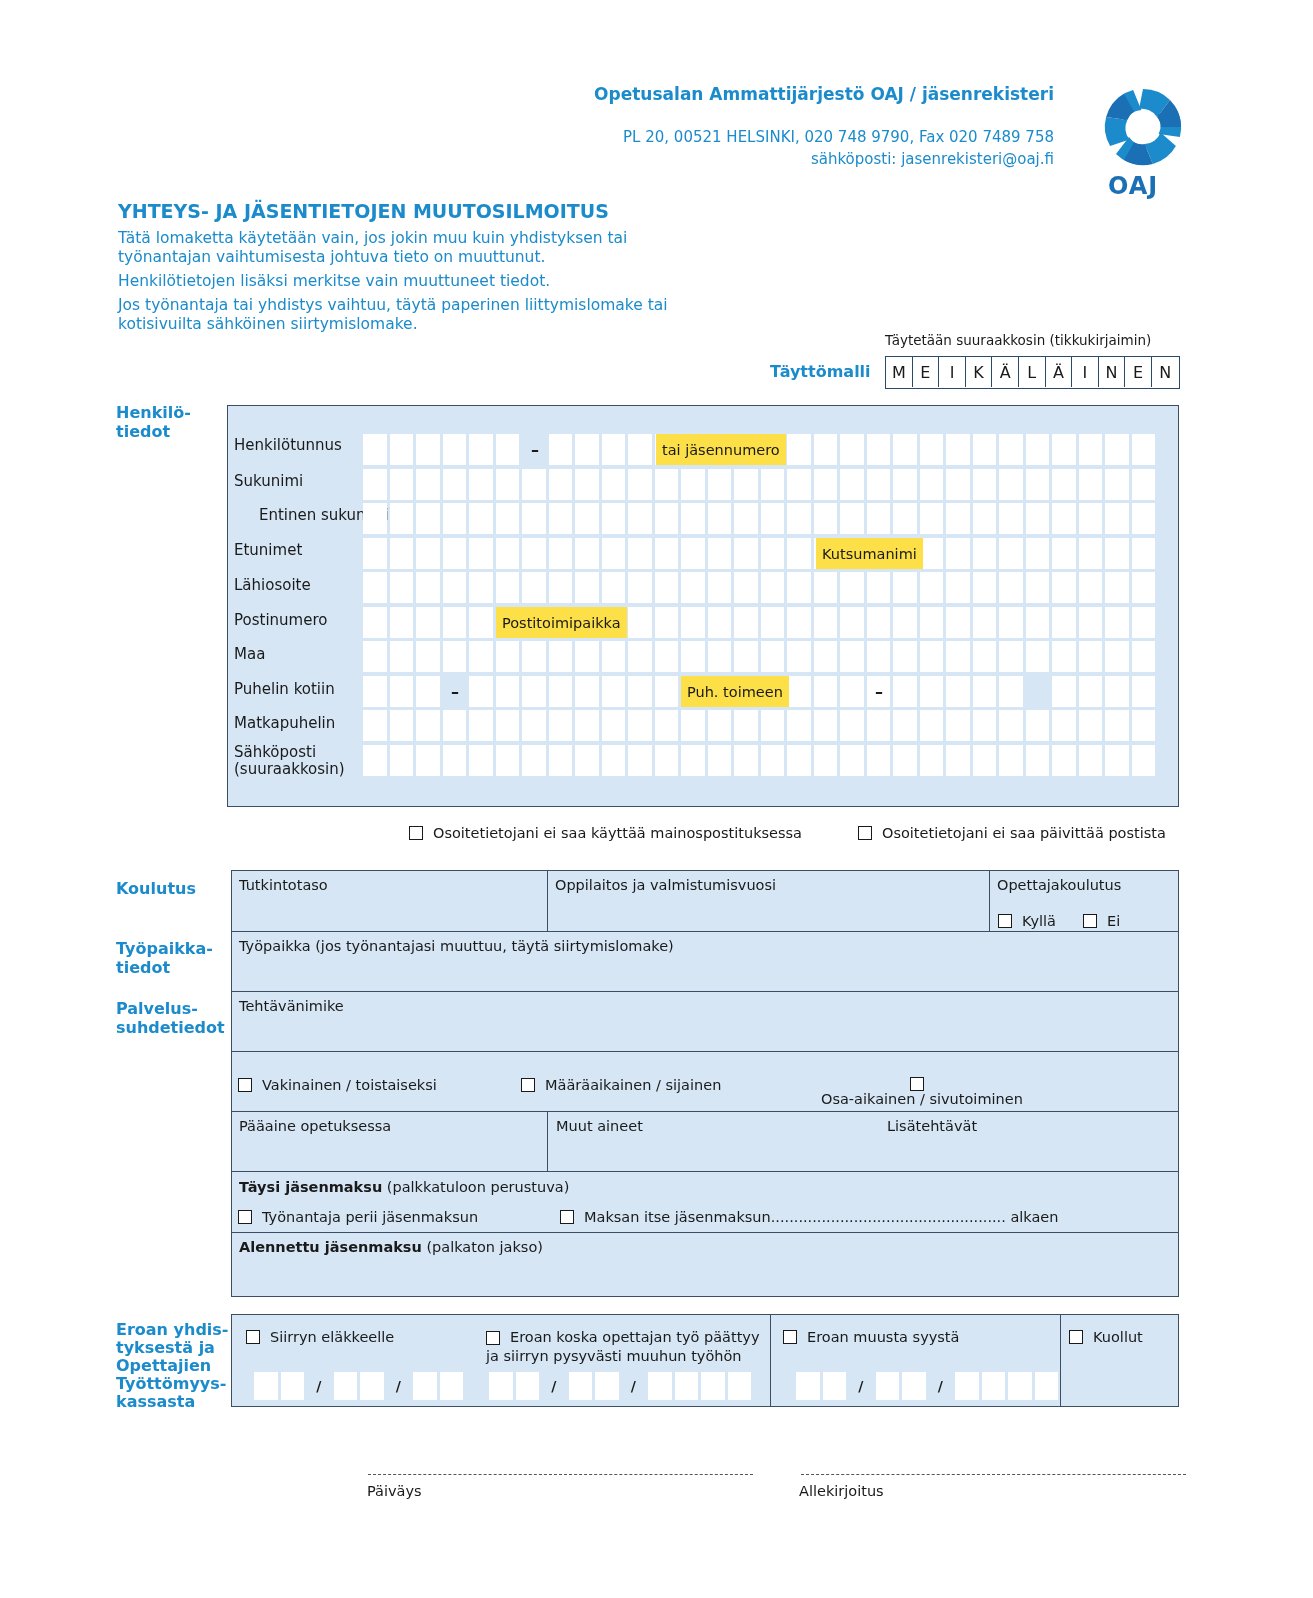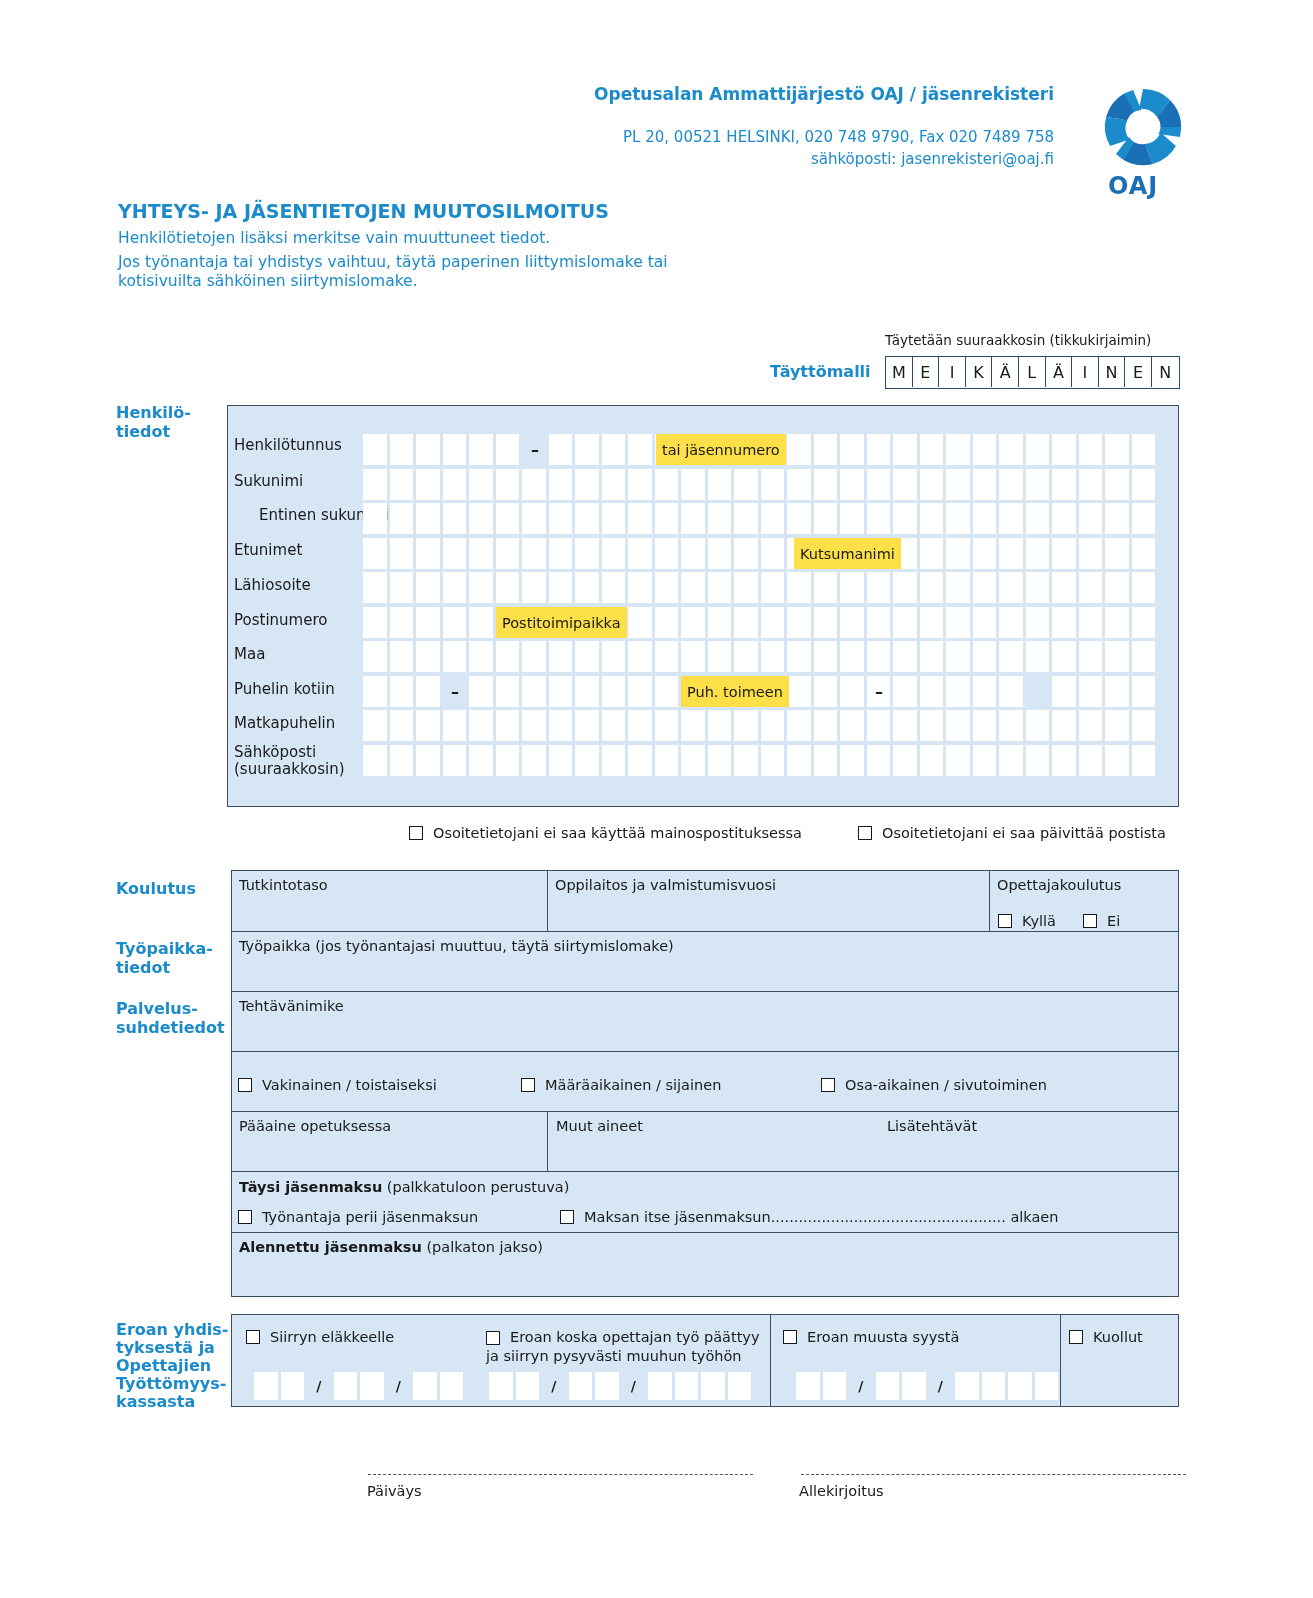--- a/index.html
+++ b/index.html
@@ -62,20 +62,21 @@
         <path d="M27,-27 A38,38 0 0 1 38,0 L18,0 A18,18 0 0 0 14,-10 Z" transform="rotate(120)"></path>
         <path d="M27,-27 A38,38 0 0 1 38,0 L18,0 A18,18 0 0 0 14,-10 Z" transform="rotate(240)"></path>
       </g>
     </g>
   </svg>
 </div>
 <div class="abs logo-text">OAJ</div>
 
 <div class="abs title">YHTEYS- JA JÄSENTIETOJEN MUUTOSILMOITUS</div>
 <div class="abs intro">
+  <p>Tätä lomaketta käytetään vain, jos jokin muu kuin yhdistyksen tai työnantajan vaihtumisesta johtuva tieto on muuttunut.</p>
   <p>Henkilötietojen lisäksi merkitse vain muuttuneet tiedot.</p>
   <p>Jos työnantaja tai yhdistys vaihtuu, täytä paperinen liittymislomake tai kotisivuilta sähköinen siirtymislomake.</p>
 </div>
 
 <div class="abs fill-hint">Täytetään suuraakkosin (tikkukirjaimin)</div>
 <div class="abs fill-label">Täyttömalli</div>
 <div class="abs sample">
   <span>M</span>
   <span>E</span>
   <span>I</span>
@@ -432,21 +433,21 @@
       <div class="cell"></div>
       <div class="cell"></div>
       <div class="cell"></div>
       <div class="cell"></div>
       <div class="cell"></div>
       <div class="cell"></div>
       <div class="cell"></div>
     </div>
 
   <div class="inline-lbl" style="left:428px; top:28px;">tai jäsennumero</div>
-  <div class="inline-lbl" style="left:566px; top:132px;">Kutsumanimi</div>
+  <div class="inline-lbl" style="left:588px; top:132px;">Kutsumanimi</div>
   <div class="inline-lbl" style="left:268px; top:201px;">Postitoimipaikka</div>
   <div class="inline-lbl" style="left:453px; top:270px;">Puh. toimeen</div>
   <div class="abs" style="left:300px; top:28px; width:14px; height:31px; display:flex; align-items:center; justify-content:center; font-weight:bold;">–</div>
   <div class="abs" style="left:220px; top:270px; width:14px; height:31px; display:flex; align-items:center; justify-content:center; font-weight:bold;">–</div>
   <div class="abs" style="left:644px; top:270px; width:14px; height:31px; display:flex; align-items:center; justify-content:center; font-weight:bold;">–</div>
 </div>
 
 <div class="abs cb-row" style="left:409px; top:825px;">
   <span class="cb"></span>
   <span>Osoitetietojani ei saa käyttää mainospostituksessa</span>
@@ -486,21 +487,21 @@
 
   <div class="fr" style="top:181px; height:60px;">
     <div class="ft cb-row" style="left:6px; top:25px;">
       <span class="cb"></span>
         <span>Vakinainen / toistaiseksi</span>
     </div>
     <div class="ft cb-row" style="left:289px; top:25px;">
       <span class="cb"></span>
         <span>Määräaikainen / sijainen</span>
     </div>
-    <div class="ft cb-row" style="left:589px; top:25px;">
+    <div class="ft cb-row" style="left:589px; top:25px;flex-direction:column;">
       <span class="cb"></span>
         <span>Osa-aikainen / sivutoiminen</span>
     </div>
   </div>
 
   <div class="fr" style="top:241px; height:60px;">
     <div class="fc" style="left:0; width:316px;">
       <div class="ft" style="left:7px; top:6px;">Pääaine opetuksessa</div>
     </div>
     <div class="ft" style="left:324px; top:6px;">Muut aineet</div>

